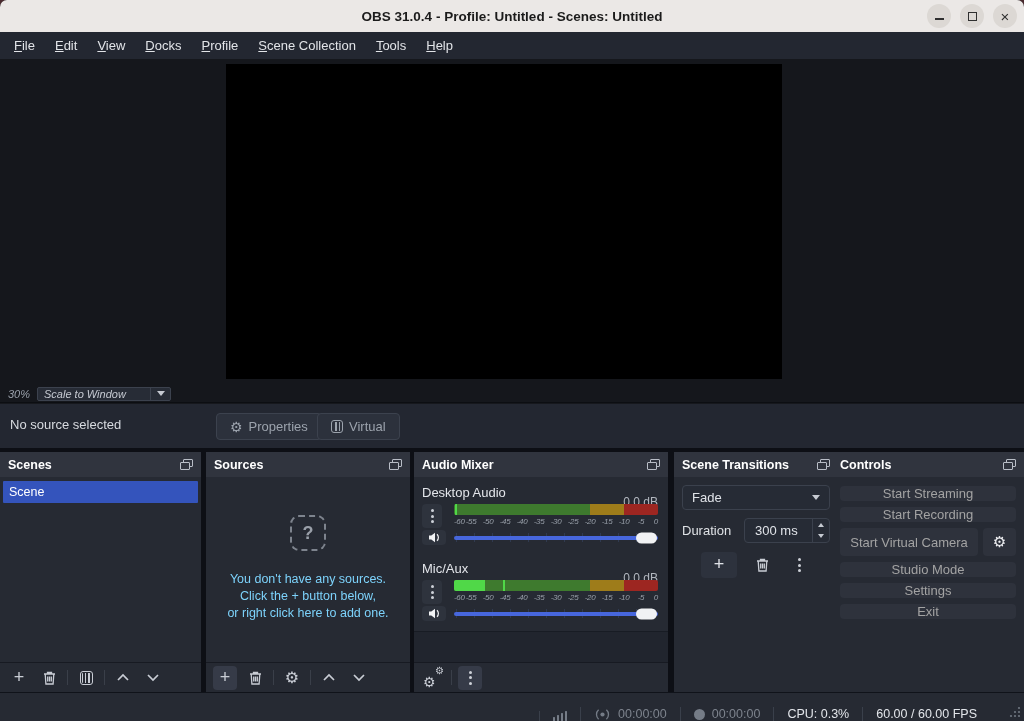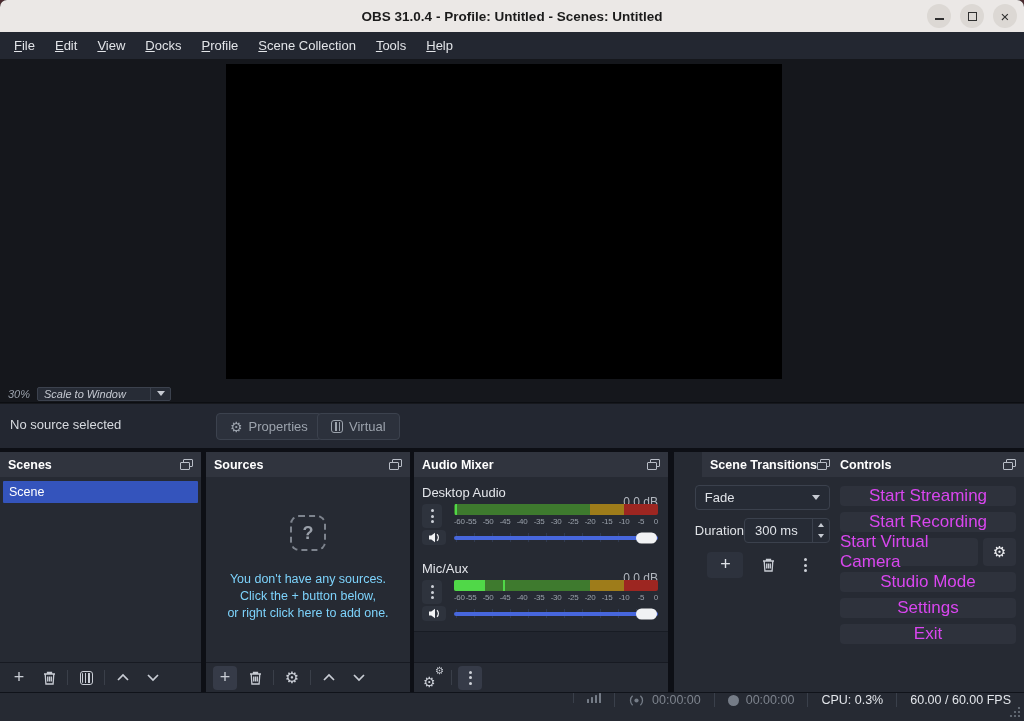--- a/index.html
+++ b/index.html
@@ -49,21 +49,21 @@
   .dock-body { flex:1; display:flex; flex-direction:column; overflow:hidden; }
   .dock-toolbar { flex:0 0 30px; border-top:1px solid #171a22; display:flex; align-items:center; gap:6px; padding:0 7px; color:#c9cdd5; }
   .tb-btn { width:24px; height:24px; display:flex; align-items:center; justify-content:center; color:#c9cdd5; border-radius:4px; }
   .tb-btn.pressed { background:#363b48; }
   .tb-sep { width:1px; height:15px; background:#3a3f49; }
   .plus-glyph { font-size:18px; font-weight:400; line-height:1; margin-top:-2px; }
 
   .dock-scenes { left:0; width:201px; }
   .dock-sources { left:206px; width:204px; }
   .dock-mixer { left:414px; width:254px; }
-  .dock-transitions { left:674px; width:164px;align-items:flex-end; }
+  .dock-transitions { left:674px; width:164px; }
   .dock-controls { left:832px; width:192px; }
 
   
   .scene-item { margin:4px 3px 0 3px; height:22px; background:var(--accent); color:#fff; font-size:12.5px; display:flex; align-items:center; padding-left:6px; border-radius:1px; }
 
   
   .sources-empty { flex:1; display:flex; flex-direction:column; align-items:center; padding-top:38px; }
   .q-icon { width:36px; height:36px; border:2.5px dashed #7e848e; border-radius:9px; display:flex; align-items:center; justify-content:center; font-size:18px; font-weight:700; color:#9aa0a9; margin-bottom:20px; }
   .empty-line { font-size:12.5px; color:#7dd3fc; line-height:17px; }
 
@@ -76,21 +76,21 @@
   .ch-grid { display:grid; grid-template-columns:24px 1fr; grid-template-rows:11px 11px 15px; column-gap:8px; row-gap:2px; }
   .kebab-btn { grid-row:1 / 3; width:20px; height:24px; align-self:center; background:#2e333d; border-radius:4px; display:flex; flex-direction:column; align-items:center; justify-content:center; gap:2.5px; }
   .kebab-btn i, .kebab-icon i { width:3px; height:3px; border-radius:50%; background:#cdd1d8; }
   .kebab-icon { display:flex; flex-direction:column; align-items:center; justify-content:center; gap:2.5px; width:16px; height:18px; }
   .speaker-btn { grid-row:3; width:24px; height:15px; align-self:center; background:#2e333d; border-radius:4px; display:flex; align-items:center; justify-content:center; color:#f2f3f5; }
   .meter { position:relative; height:11px; border-radius:2px; overflow:hidden;
            background:linear-gradient(90deg, var(--meterGreen) 0 66.7%, var(--meterYellow) 66.7% 83.3%, var(--meterRed) 83.3% 100%); }
   .meter .level { position:absolute; left:0; top:0; bottom:0; width:0; background:var(--meterBright); }
   .meter .peak { position:absolute; top:0; bottom:0; width:2px; background:var(--meterBright); }
   .ticks { position:relative; height:11px; }
-  .tick { position:absolute; top:0; font-size:8px; color:#99a0aa; letter-spacing:-0.3px; }
+  .tick { position:absolute; top:0; font-size:8px; color:#99a0aa; letter-spacing:-0.3px;font-style:italic; }
   .slider { position:relative; height:15px; }
   .slider .sticks { position:absolute; left:2px; right:2px; top:3px; height:9px;
            background:repeating-linear-gradient(90deg, #303a50 0 1px, transparent 1px 18px); }
   .slider .track { position:absolute; left:0; right:0; top:50%; height:4px; margin-top:-2px; background:var(--slider); border-radius:2px; }
   .slider .handle { position:absolute; right:1px; top:50%; transform:translateY(-50%); width:21px; height:11px; background:#f1f2f4; border-radius:5.5px; }
   .mixer-rest { flex:1; background:#21252e; border-top:1px solid #181c24; margin-top:6px; }
   .gears { position:relative; width:20px; height:18px; color:#c9cdd5; }
   .gears .g1 { position:absolute; left:0; bottom:-2px; font-size:14px; line-height:1; }
   .gears .g2 { position:absolute; right:-1px; top:-3px; font-size:10px; line-height:1; }
 
@@ -106,25 +106,25 @@
   .spin-arrows { width:17px; border-left:1px solid #3b414d; display:flex; flex-direction:column; }
   .spin-arrows span { flex:1; display:flex; align-items:center; justify-content:center; }
   .tri-up-s { width:0; height:0; border-left:3.5px solid transparent; border-right:3.5px solid transparent; border-bottom:4.5px solid #c6cad2; }
   .tri-down-s { width:0; height:0; border-left:3.5px solid transparent; border-right:3.5px solid transparent; border-top:4.5px solid #c6cad2; }
   .trans-btn-row { margin-top:9px; display:flex; justify-content:center; align-items:center; gap:13px; }
   .trans-add { width:36px; height:26px; background:#2d323d; border-radius:4px; display:flex; align-items:center; justify-content:center; color:#dfe2e7; }
 
   
   .controls-body { padding:9px 8px; display:flex; flex-direction:column; gap:6px; }
   .ctl-row { display:flex; gap:5px; }
-  .ctl-btn { flex:1; height:28px; background:#2e323c; border-radius:4px; display:flex; align-items:center; justify-content:center; font-size:17px; color:#d946ef; }
+  .ctl-btn { flex:1; height:28px; background:#2e323c; border-radius:4px; display:flex; align-items:center; justify-content:center; font-size:13px; color:#a3a3a3; }
   .ctl-gear { flex:0 0 33px; height:28px; background:#2e323c; border-radius:4px; display:flex; align-items:center; justify-content:center; color:#f0f1f4; font-size:15px; }
 
   
-  .statusbar { position:absolute; top:692px; left:0; right:0; height:29px; background:#262a33; border-top:1px solid #10131a; display:flex; align-items:flex-start; justify-content:flex-end; }
+  .statusbar { position:absolute; top:692px; left:0; right:0; height:29px; background:#262a33; border-top:1px solid #10131a; display:flex; align-items:flex-end; justify-content:flex-end; padding-right:34px; }
   .sb-item { display:flex; align-items:center; gap:7px; padding:0 13px; border-left:1px solid #3a404b; font-size:12.5px; color:#7d838d; }
   .sb-item.bright { color:#e2e5ea; }
   .sigbars { display:flex; align-items:flex-end; gap:1.5px; }
   .sigbars i { width:2.5px; background:#757c87; border-radius:0.5px; }
   .sigbars i:nth-child(1){height:4px} .sigbars i:nth-child(2){height:6px}
   .sigbars i:nth-child(3){height:8px} .sigbars i:nth-child(4){height:10px}
   .rec-dot { width:11px; height:11px; border-radius:50%; background:#757c87; }
   .grip { position:absolute; right:3px; bottom:3px; color:#6f7680; }
   svg { display:block; }
 </style>

